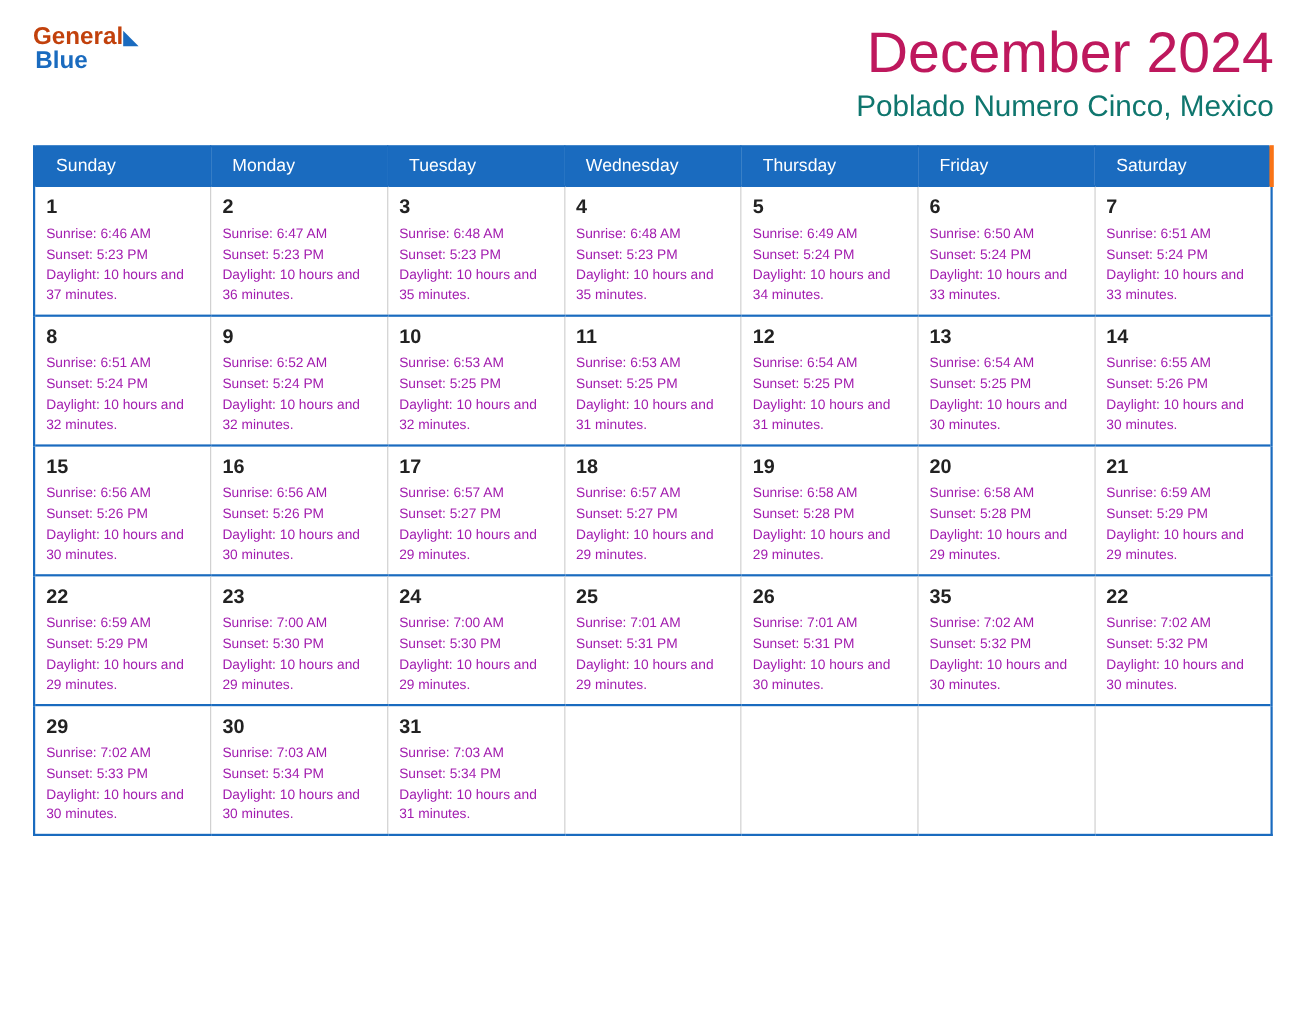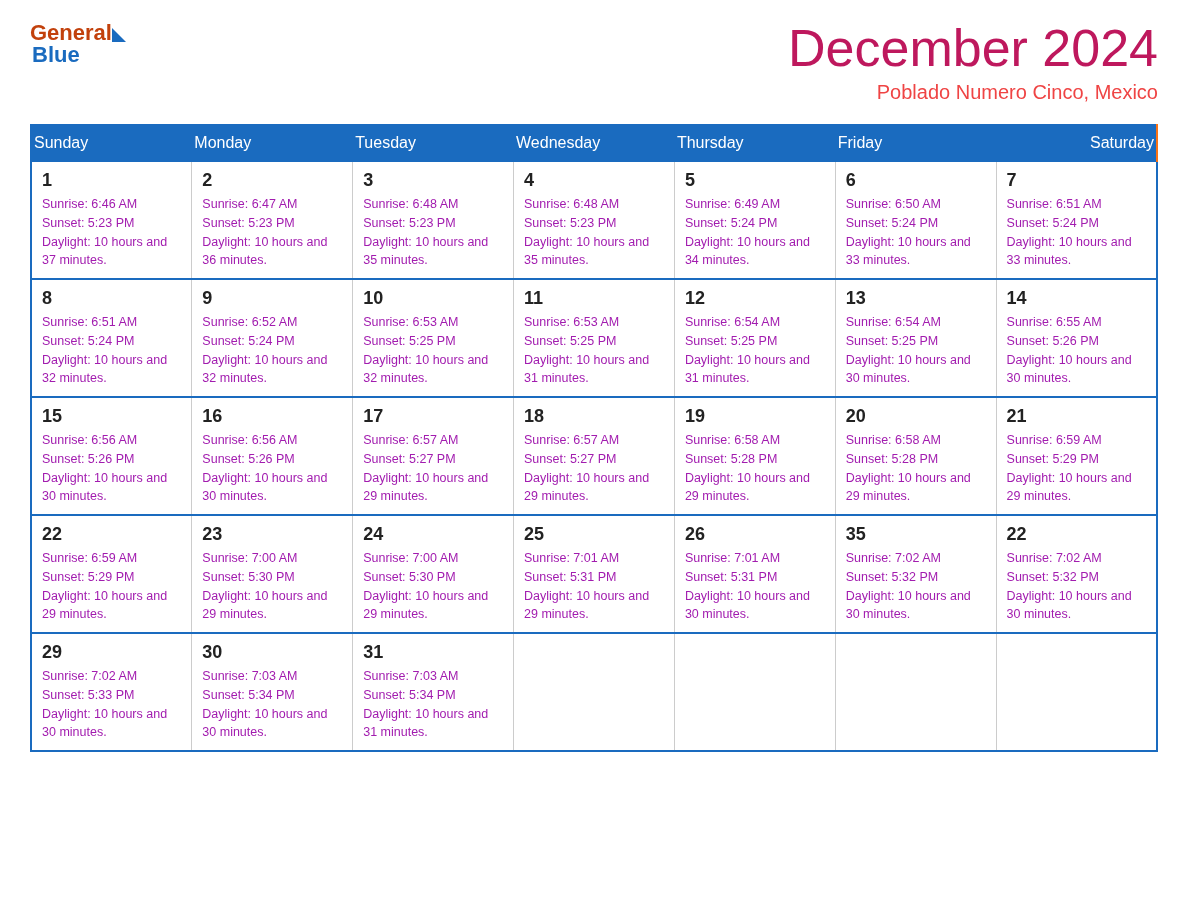--- a/index.html
+++ b/index.html
@@ -42,34 +42,34 @@
     .header-right {
       text-align: right;
     }
     .month-title {
       font-size: 52px;
       font-weight: 300;
       color: #be185d;
       line-height: 1.1;
     }
     .location-title {
-      font-size: 20px;
-      color: #ef4444;
+      font-size: 27px;
+      color: #0f766e;
       margin-top: 4px;
       text-align: right;
     }
     table {
       width: 100%;
       border-collapse: collapse;
       table-layout: fixed;
     }
     thead tr th {
       background-color: #1a6bbf;
       color: #fff;
-      padding: 8px 2px;
+      padding: 8px 19px;
       text-align: left;
       font-size: 16px;
       font-weight: normal;
       border: 1px solid #1a6bbf;
     }
     tbody tr td {
       vertical-align: top;
       padding: 8px 10px;
       border: 1px solid #ccc;
       font-size: 13px;
@@ -97,22 +97,21 @@
     tbody tr td:first-child {
       border-left: 2px solid #1a6bbf;
     }
     tbody tr td:last-child {
       border-right: 2px solid #1a6bbf;
     }
     thead tr th:first-child {
       border-left: 2px solid #1a6bbf;
     }
     thead tr th:last-child {
-      border-right: 2px solid #f97316;
-      text-align: right;
+      border-right: 4px solid #f97316;
     }
     thead tr {
       border-top: 2px solid #1a6bbf;
     }
     tbody tr td {
       border-top: 2px solid #1a6bbf;
       border-bottom: none;
     }
     tbody tr:not(:first-child) td {
       border-top: 2px solid #1a6bbf;

